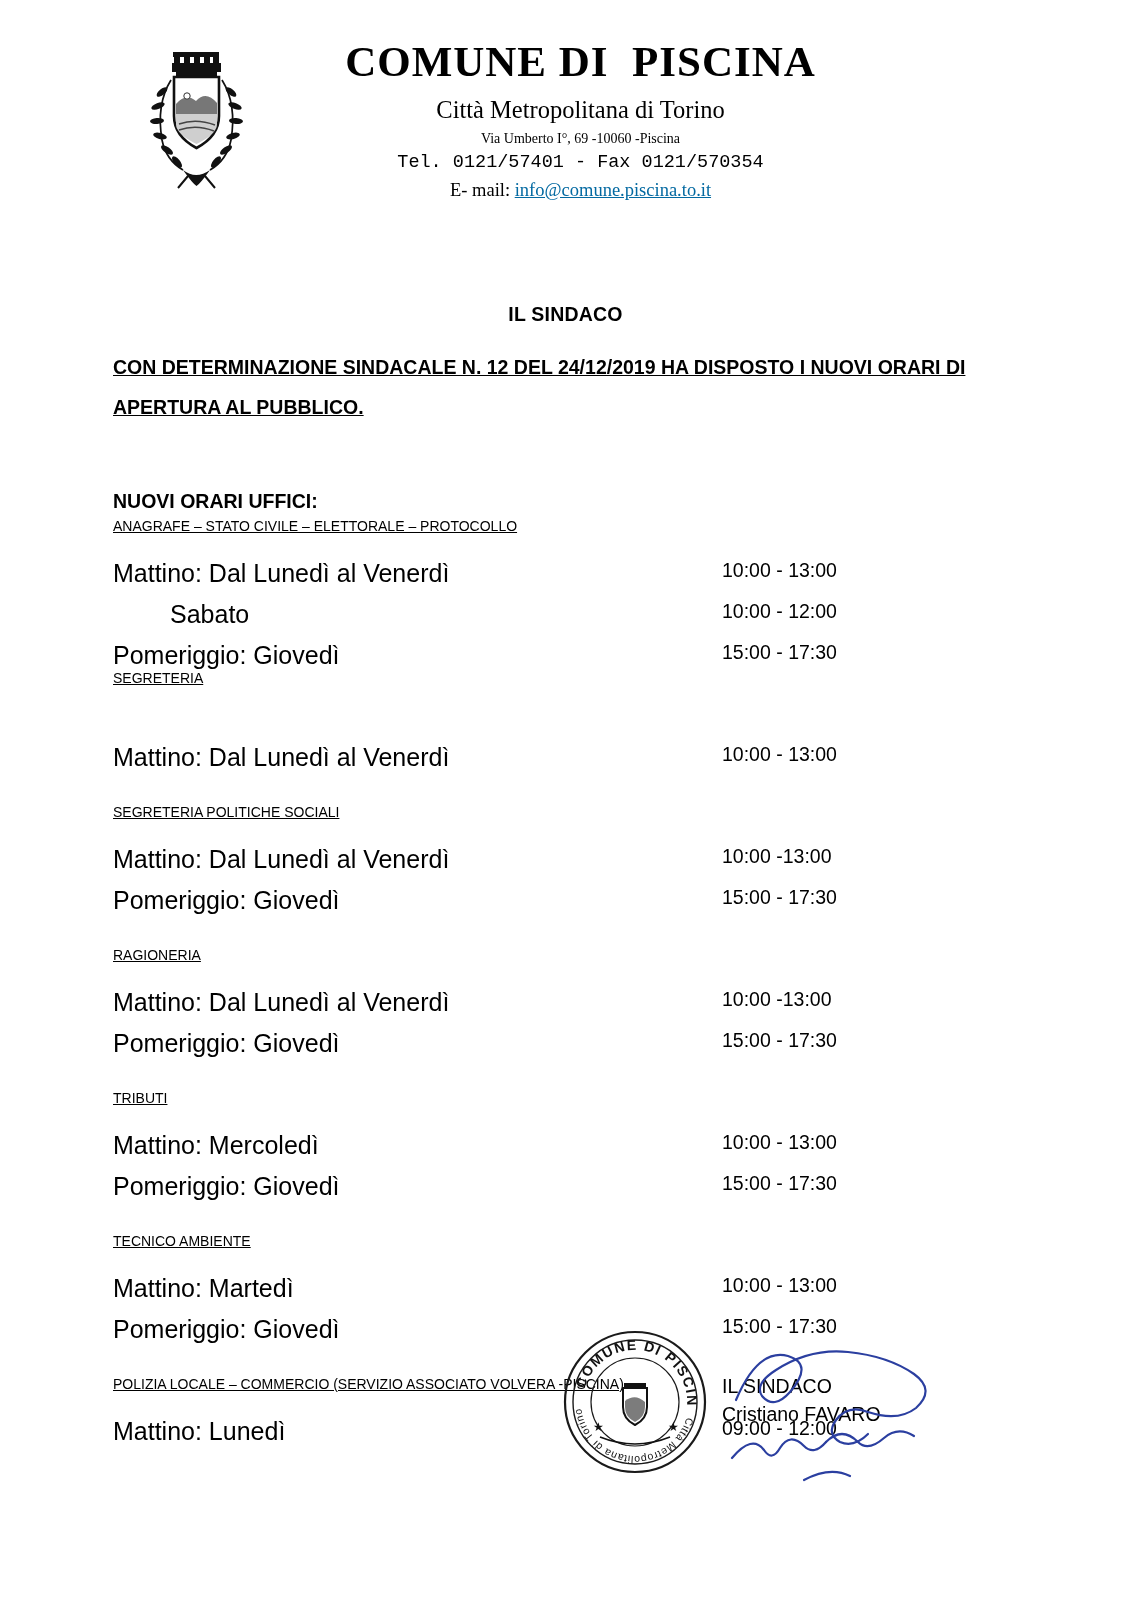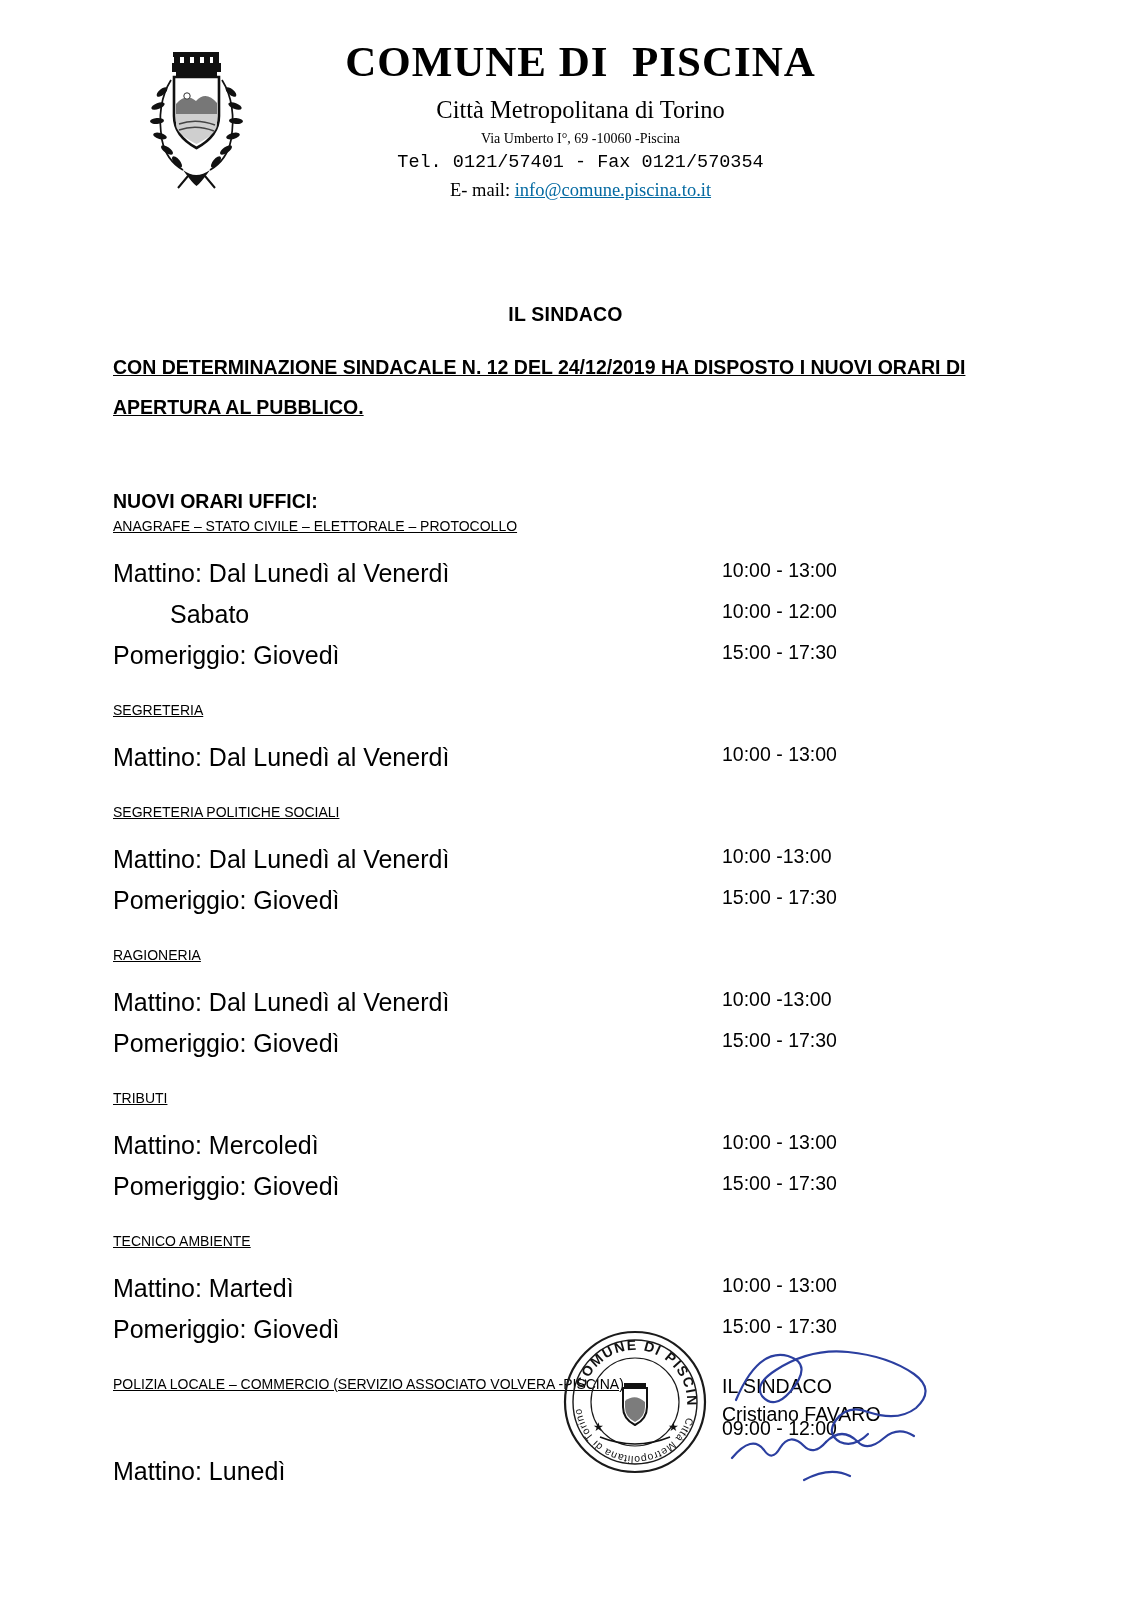--- a/index.html
+++ b/index.html
@@ -242,21 +242,21 @@
   <div class="section-label" id="nuovi-orari">NUOVI ORARI UFFICI:</div>
 
   <div id="offices-root">
       <div class="office" style="top: 518px;">ANAGRAFE – STATO CIVILE – ELETTORALE – PROTOCOLLO</div>
       <div class="row-label" style="top: 559px; left: 113px;">Mattino: Dal Lunedì al Venerdì</div>
       <div class="row-time" style="top: 559px;">10:00 - 13:00</div>
       <div class="row-label" style="top: 600px; left: 170px;">Sabato</div>
       <div class="row-time" style="top: 600px;">10:00 - 12:00</div>
       <div class="row-label" style="top: 641px; left: 113px;">Pomeriggio: Giovedì</div>
       <div class="row-time" style="top: 641px;">15:00 - 17:30</div>
-      <div class="office" style="top: 702px;">SEGRETERIA</div>
+      <div class="office" style="top: 670px;">SEGRETERIA</div>
       <div class="row-label" style="top: 743px; left: 113px;">Mattino: Dal Lunedì al Venerdì</div>
       <div class="row-time" style="top: 743px;">10:00 - 13:00</div>
       <div class="office" style="top: 804px;">SEGRETERIA POLITICHE SOCIALI</div>
       <div class="row-label" style="top: 845px; left: 113px;">Mattino: Dal Lunedì al Venerdì</div>
       <div class="row-time" style="top: 845px;">10:00 -13:00</div>
       <div class="row-label" style="top: 886px; left: 113px;">Pomeriggio: Giovedì</div>
       <div class="row-time" style="top: 886px;">15:00 - 17:30</div>
       <div class="office" style="top: 947px;">RAGIONERIA</div>
       <div class="row-label" style="top: 988px; left: 113px;">Mattino: Dal Lunedì al Venerdì</div>
       <div class="row-time" style="top: 988px;">10:00 -13:00</div>
@@ -266,21 +266,21 @@
       <div class="row-label" style="top: 1131px; left: 113px;">Mattino: Mercoledì</div>
       <div class="row-time" style="top: 1131px;">10:00 - 13:00</div>
       <div class="row-label" style="top: 1172px; left: 113px;">Pomeriggio: Giovedì</div>
       <div class="row-time" style="top: 1172px;">15:00 - 17:30</div>
       <div class="office" style="top: 1233px;">TECNICO AMBIENTE</div>
       <div class="row-label" style="top: 1274px; left: 113px;">Mattino: Martedì</div>
       <div class="row-time" style="top: 1274px;">10:00 - 13:00</div>
       <div class="row-label" style="top: 1315px; left: 113px;">Pomeriggio: Giovedì</div>
       <div class="row-time" style="top: 1315px;">15:00 - 17:30</div>
       <div class="office" style="top: 1376px;">POLIZIA LOCALE – COMMERCIO (SERVIZIO ASSOCIATO VOLVERA -PISCINA)</div>
-      <div class="row-label" style="top: 1417px; left: 113px; margin-top: 40px;">Mattino: Lunedì</div>
+      <div class="row-label" style="top: 1417px; left: 113px;">Mattino: Lunedì</div>
       <div class="row-time" style="top: 1417px;">09:00 - 12:00</div>
     </div>
 
   <svg class="stamp" viewBox="0 0 150 150">
     <circle cx="75" cy="75" r="70" fill="none" stroke="#1a1a1a" stroke-width="2.2"></circle>
     <circle cx="75" cy="75" r="62" fill="none" stroke="#1a1a1a" stroke-width="1.4"></circle>
     <circle cx="75" cy="75" r="44" fill="none" stroke="#1a1a1a" stroke-width="1.2"></circle>
     <defs>
       <path id="arcTop" d="M75,75 m-52,0 a52,52 0 0 1 104,0" fill="none"></path>
       <path id="arcBot" d="M75,75 m54,0 a54,54 0 0 1 -108,0" fill="none"></path>

